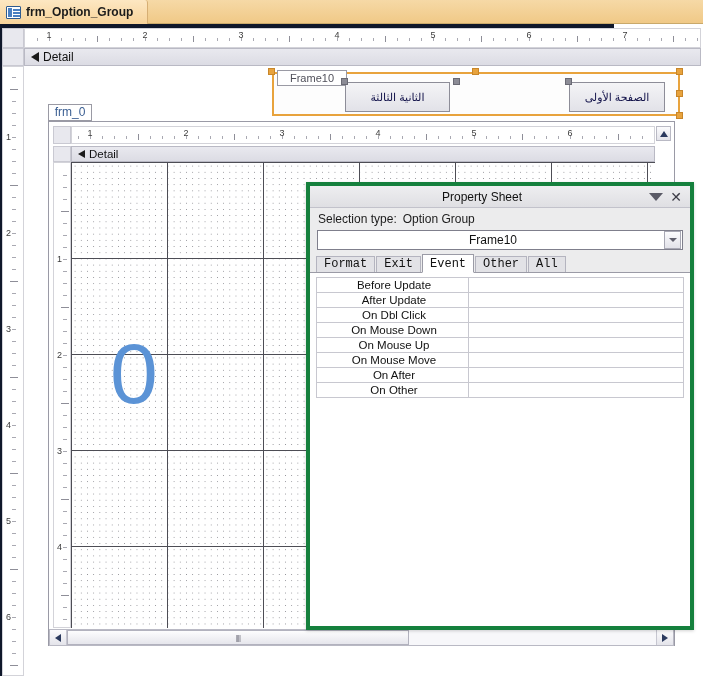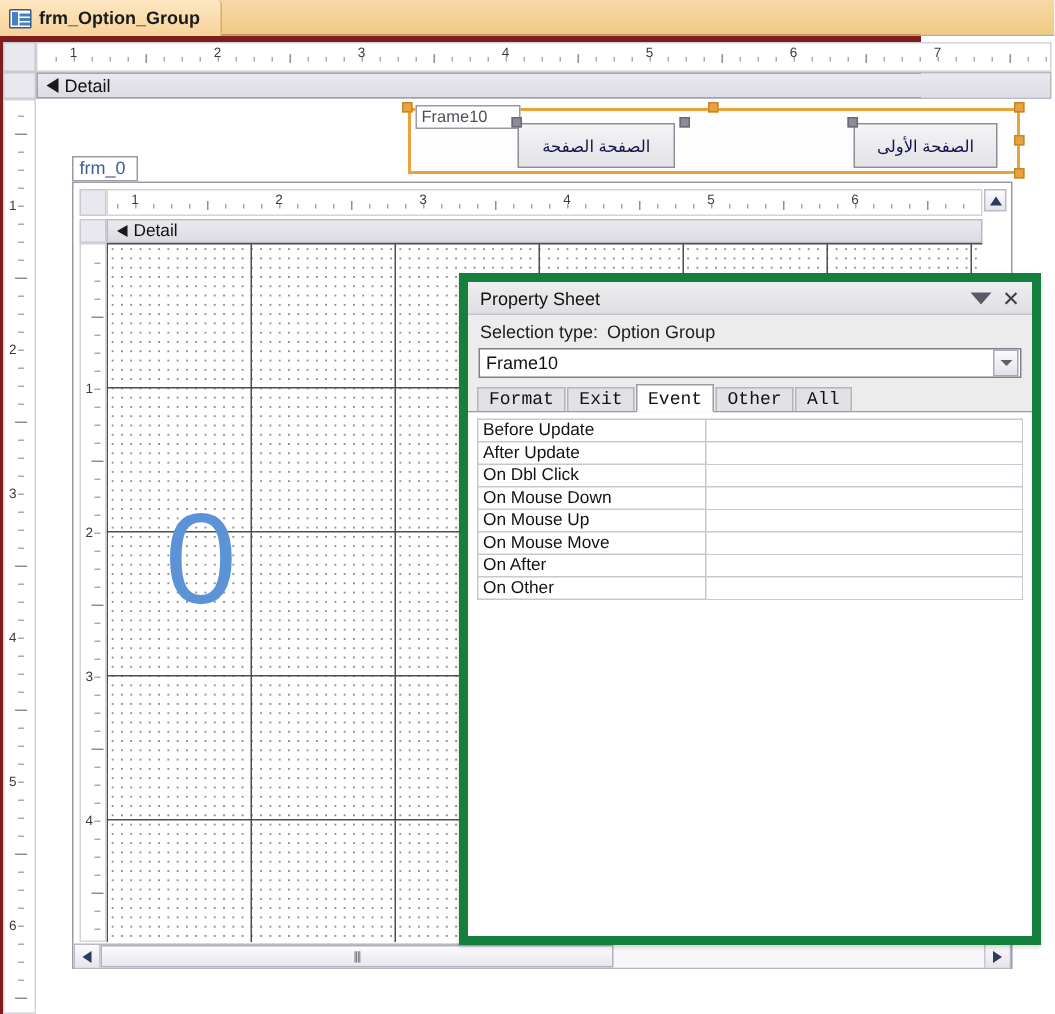--- a/index.html
+++ b/index.html
@@ -5,21 +5,21 @@
   * { box-sizing: border-box; }
   html, body {
     margin: 0; padding: 0;
     width: 703px; height: 676px;
     overflow: hidden;
     background: #ffffff;
     font-family: "Liberation Sans", sans-serif;
     font-size: 12px;
     color: #1a1a1a;
   }
-  #app { position: relative; width: 614px; height: 676px; background: #7f1d1d; }
+  #app { position: relative; width: 614px; height: 676px; background: #0f172a; text-align: center; }
 
   
   .tabbar {
     position: absolute; left: 0; top: 0; width: 703px; height: 24px;
     background: linear-gradient(#f6d9a6, #f0c987);
     border-bottom: 1px solid #c9a96b;
   }
   .doctab {
     position: absolute; left: 0; top: 0; height: 24px;
     display: flex; align-items: center; gap: 5px;
@@ -171,21 +171,21 @@
   .vscroll-up {
     position: absolute; width: 15px; height: 15px;
     background: linear-gradient(#fbfbfd, #e4e4ea); border: 1px solid #b9b9c4;
     display: flex; align-items: center; justify-content: center;
   }
 
   
   .propsheet {
     position: absolute;
     background: #ececed;
-    border: 6px solid #15803d;
+    border: 4px solid #15803d;
     box-shadow: 0 1px 3px rgba(0,0,0,0.18);
     display: flex; flex-direction: column;
   }
   .ps-title {
     height: 22px; display: flex; align-items: center;
     padding: 0 4px 0 8px;
     background: linear-gradient(#eeeef0, #dfdfe3);
     border-bottom: 1px solid #c2c2cb;
   }
   .ps-title-text { flex: 1; font-size: 12px; color: #111; }
@@ -410,21 +410,21 @@
   </div>
   <div class="handle orange" style="left:268px; top:68px;"></div>
   <div class="handle orange" style="left:472px; top:68px;"></div>
   <div class="handle orange" style="left:676px; top:68px;"></div>
   <div class="handle orange" style="left:676px; top:90px;"></div>
   <div class="handle orange" style="left:676px; top:112px;"></div>
 
   <div class="frame-label" style="left:277px; top:70px; width:70px; height:16px; line-height:15px;">Frame10</div>
 
   <div class="opt-btn" style="left:345px; top:82px; width:105px; height:30px;">
-    <span>الصفحة الصفحة</span>
+    <span>الثانية الثالثة</span>
   </div>
   <div class="handle" style="left:341px; top:78px;"></div>
 
   <div class="handle" style="left:453px; top:78px;"></div>
 
   <div class="opt-btn" style="left:569px; top:82px; width:96px; height:30px;">
     <span>الصفحة الأولى</span>
   </div>
   <div class="handle" style="left:565px; top:78px;"></div>
 

